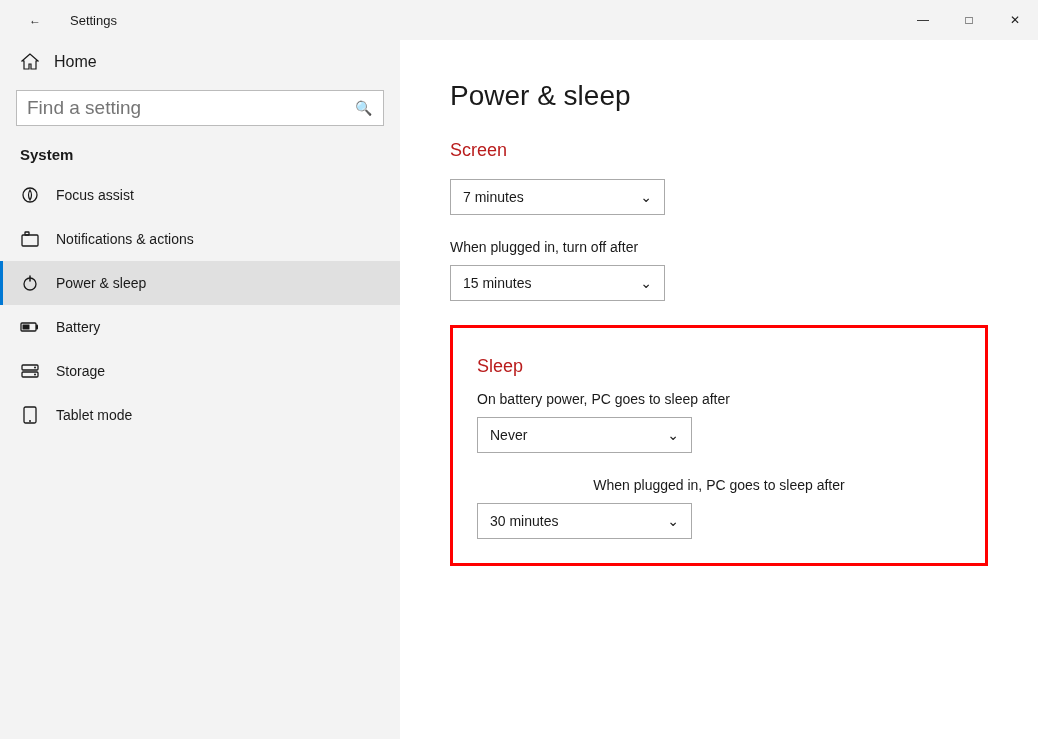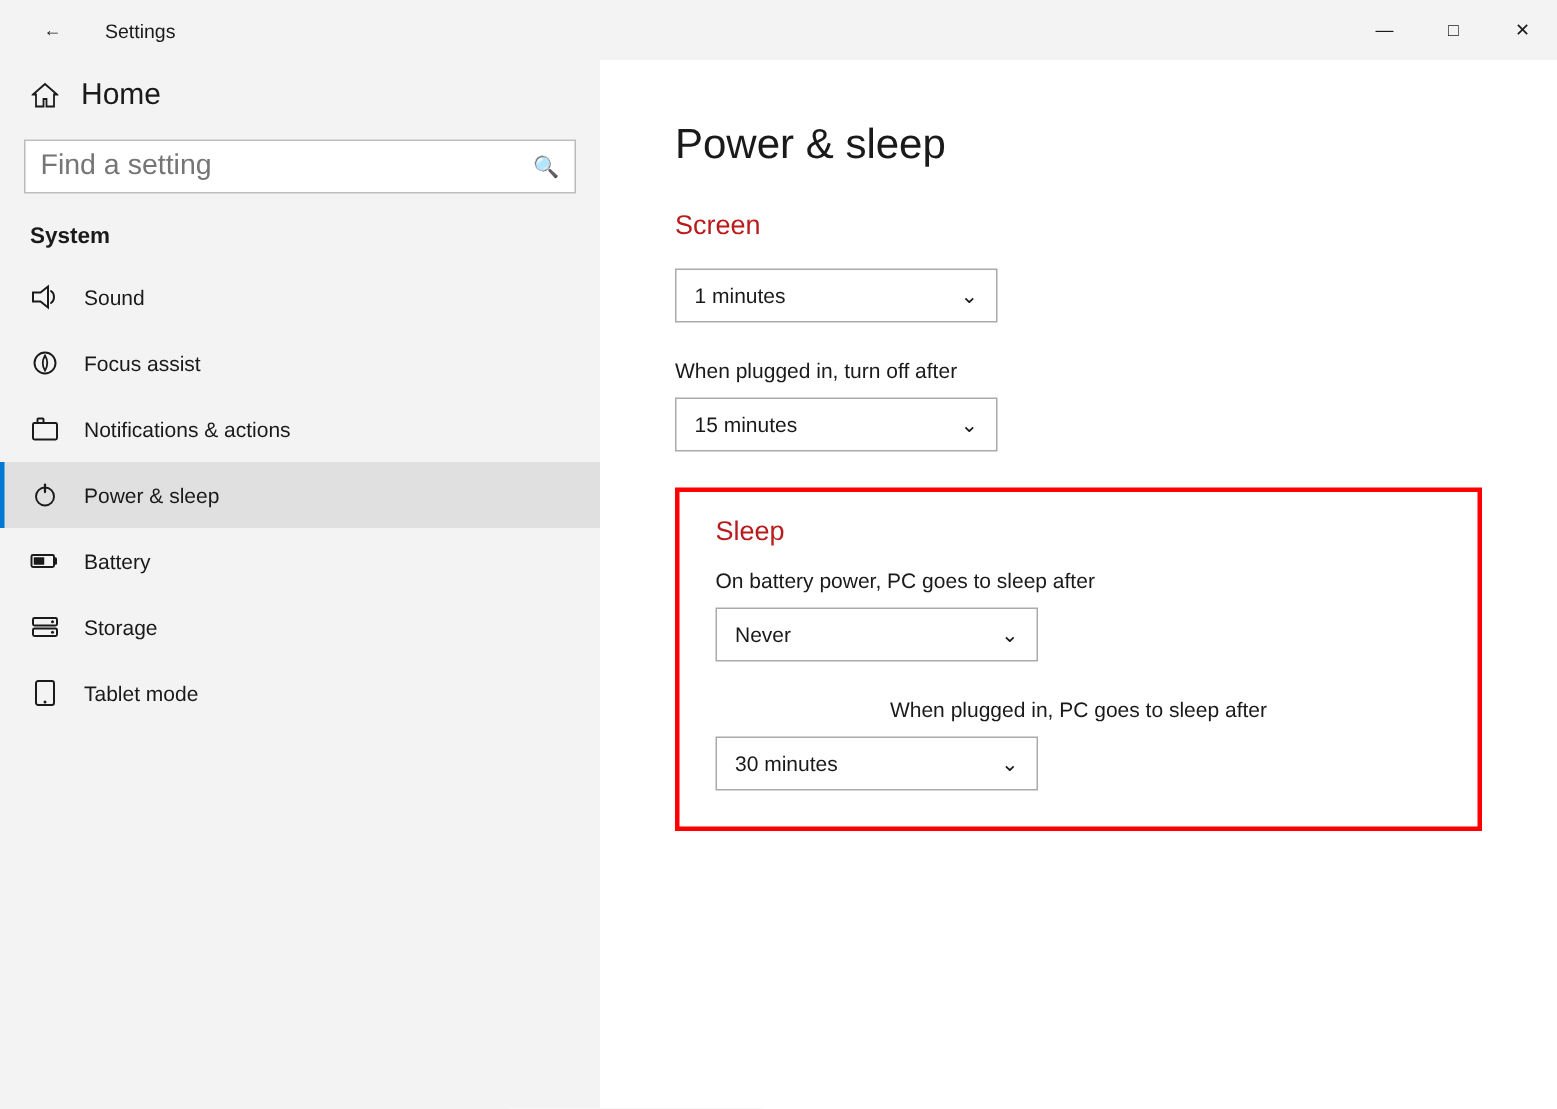--- a/index.html
+++ b/index.html
@@ -21,21 +21,21 @@
     
     .main-layout { display: flex; flex: 1; overflow: hidden; }
 
     
     .sidebar {
       width: 400px; background: #f3f3f3; display: flex; flex-direction: column;
       flex-shrink: 0; overflow-y: auto; border-right: none;
     }
     .sidebar-home {
       display: flex; align-items: center; gap: 14px; padding: 12px 20px;
-      cursor: pointer; font-size: 20px; color: #1a1a1a;
+      cursor: pointer; font-size: 16px; color: #1a1a1a;
     }
     .search-box {
       display: flex; align-items: center; margin: 6px 16px 12px 16px;
       background: white; border: 1px solid #bbb; height: 36px; padding: 0 10px; gap: 8px;
     }
     .search-input {
       border: none; outline: none; font-size: 19px; flex: 1; background: transparent; color: #000000;
     }
     .sidebar-section-title {
       font-size: 15px; font-weight: 700; padding: 8px 20px 10px 20px; color: #1a1a1a;
@@ -62,21 +62,21 @@
     .setting-label { font-size: 14px; color: #1a1a1a; margin-bottom: 10px; }
     .dropdown-wrapper { margin-bottom: 24px; }
     .dropdown {
       display: flex; align-items: center; justify-content: space-between;
       width: 215px; height: 36px; border: 1px solid #aaa; background: white;
       padding: 0 12px; cursor: pointer; font-size: 14px; color: #1a1a1a;
     }
 
     
     .sleep-box {
-      border: 3px solid red; padding: 16px 24px 24px 24px; margin-top: 10px;
+      border: 3px solid red; padding: 28px 24px 24px 24px; margin-top: 10px;
     }
     .sleep-box .section-title { margin-bottom: 14px; }
 
     
     .content::-webkit-scrollbar { width: 8px; }
     .content::-webkit-scrollbar-track { background: #f1f1f1; }
     .content::-webkit-scrollbar-thumb { background: #c1c1c1; }
 
     
     svg { display: block; }
@@ -110,29 +110,20 @@
     </div>
 
     <div class="search-box">
       <input class="search-input" type="text" placeholder="Find a setting" style="">
       <span style="color:#555; font-size:14px;">🔍</span>
     </div>
 
     <div class="sidebar-section-title">System</div>
 
 
-    <div class="sidebar-item">
-      <div class="sidebar-icon">
-        <svg width="20" height="18" viewBox="0 0 20 18" fill="none">
-          <polygon points="2,6 7,6 12,2 12,16 7,12 2,12" stroke="#1a1a1a" stroke-width="1.3" fill="none"></polygon>
-          <path d="M14 5c1.5 1 2 2.5 2 4s-.5 3-2 4" stroke="#1a1a1a" stroke-width="1.3" fill="none" stroke-linecap="round"></path>
-        </svg>
-      </div>
-      <span>Sound</span>
-    </div>
 
     <div class="sidebar-item">
       <div class="sidebar-icon">
         <svg width="18" height="18" viewBox="0 0 18 18" fill="none">
           <circle cx="9" cy="9" r="7" stroke="#1a1a1a" stroke-width="1.3" fill="none"></circle>
           <path d="M9 4 Q12 9 9 14 Q6 9 9 4z" stroke="#1a1a1a" stroke-width="1.2" fill="none"></path>
         </svg>
       </div>
       <span>Focus assist</span>
     </div>
@@ -193,21 +184,21 @@
   </div>
 
   <div class="content">
 
     <h1 class="content-title">Power &amp; sleep</h1>
 
     <h2 class="section-title">Screen</h2>
 
     <div class="dropdown-wrapper">
       <div class="dropdown">
-        <span>1 minutes</span>
+        <span>7 minutes</span>
         <span>⌄</span>
       </div>
     </div>
 
     <div class="dropdown-wrapper">
       <p class="setting-label">When plugged in, turn off after</p>
       <div class="dropdown">
         <span>15 minutes</span>
         <span>⌄</span>
       </div>

